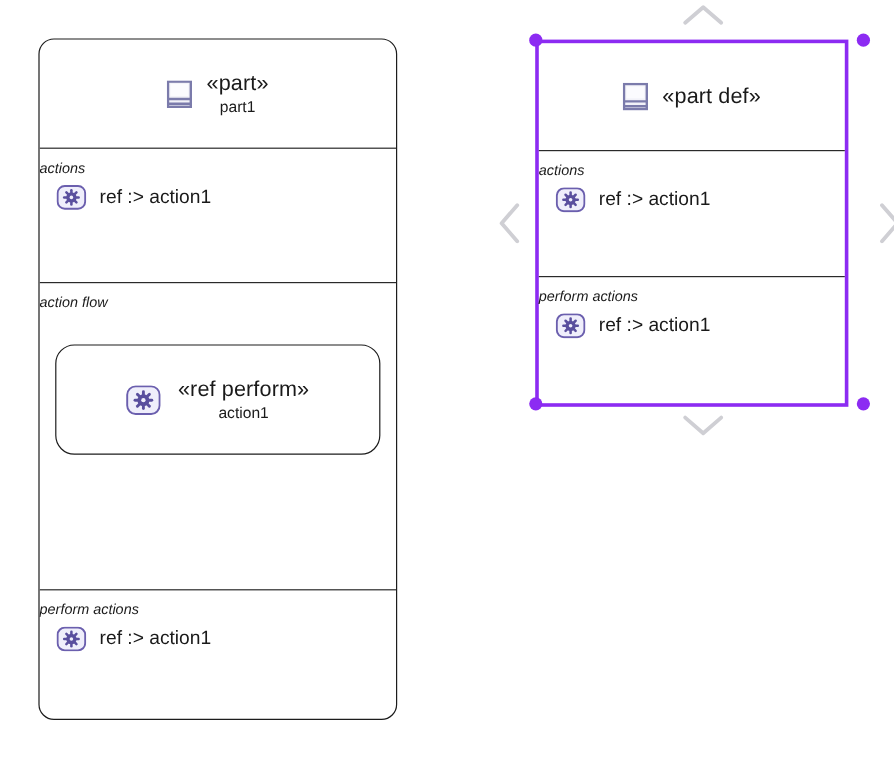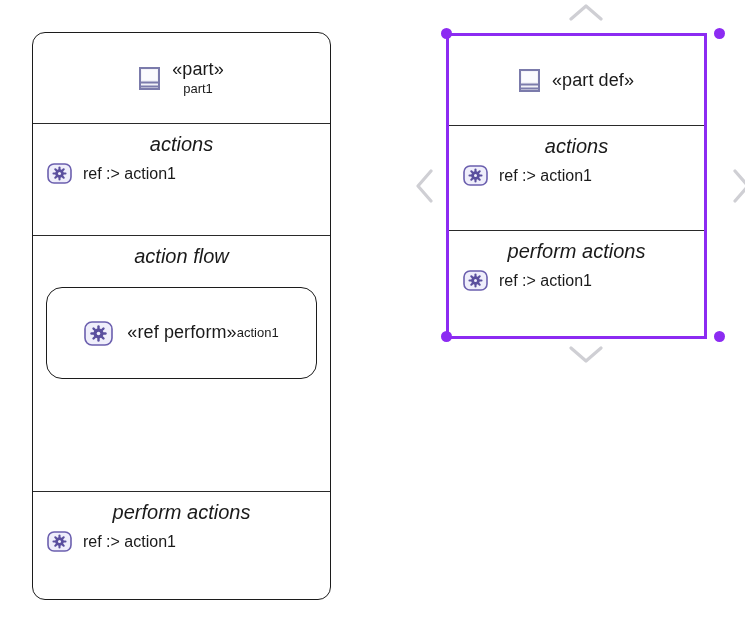--- a/index.html
+++ b/index.html
@@ -69,23 +69,23 @@
     font-size: 18px;
     letter-spacing: 0.1px;
     white-space: nowrap;
   }
   .elem-name {
     font-size: 13px;
     white-space: nowrap;
   }
 
   .comp-label {
-    text-align: center;
+    text-align: left;
     font-style: italic;
-    font-size: 20px;
+    font-size: 12px;
     padding-top: 9px;
     white-space: nowrap;
   }
 
   .feature-row {
     display: flex;
     align-items: center;
     gap: 11px;
     padding: 7px 0 6px 14px;
     font-size: 16px;
@@ -115,21 +115,21 @@
     border: 1.6px solid #1c1c1c;
     border-radius: 16px;
     background: #ffffff;
     display: flex;
     align-items: center;
     justify-content: center;
     gap: 14px;
   }
   .nested-text {
     display: flex;
-    flex-direction: row;
+    flex-direction: column;
     align-items: center;
     line-height: 1.22;
   }
 
   
   .handle {
     position: absolute;
     width: 11px;
     height: 11px;
     border-radius: 50%;

